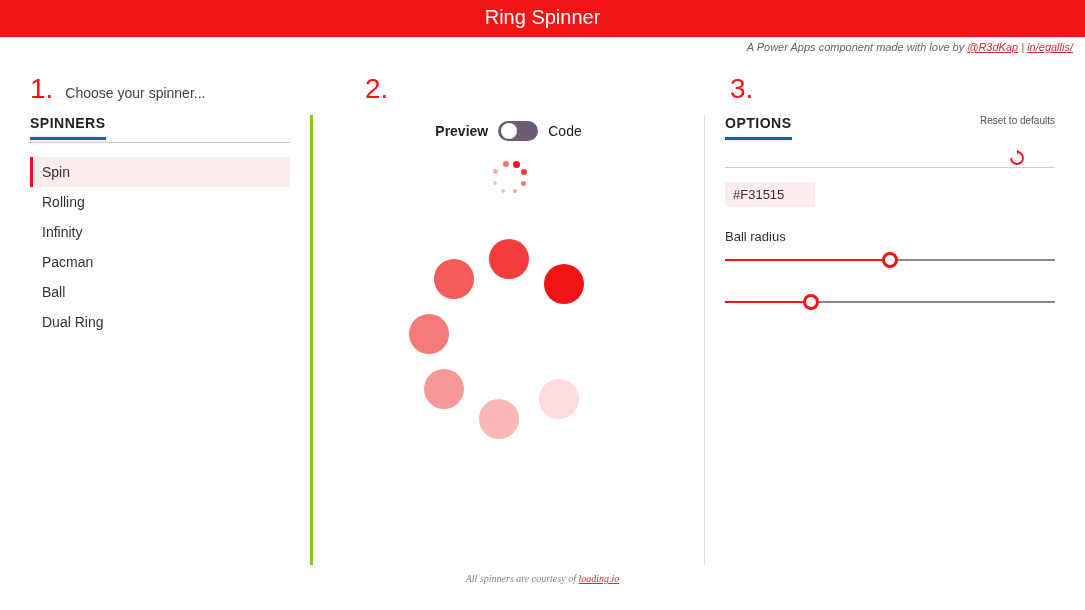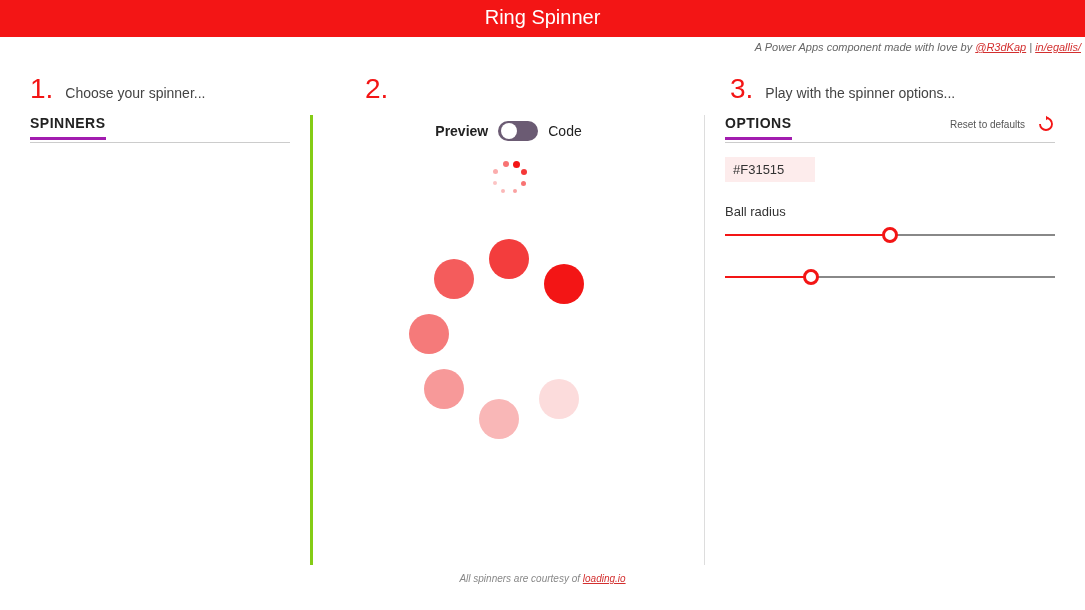--- a/index.html
+++ b/index.html
@@ -1,55 +1,55 @@
 <!DOCTYPE html>
 <html><head>
 <meta charset="utf-8">
 <style>
   * { box-sizing: border-box; margin: 0; padding: 0; }
   body { font-family: "Segoe UI", Arial, sans-serif; background: #fff; width: 1085px; height: 610px; overflow: hidden; }
   .header { background: #f31515; color: #fff; text-align: center; padding: 6px 0 8px 0; font-size: 20px; font-weight: 300; }
-  .credits { text-align: right; font-style: italic; font-size: 11px; color: #666; padding: 4px 4px 0 0; }
+  .credits { text-align: right; font-style: italic; font-size: 11px; color: #666; padding: 4px 12px 0 0; }
   .credits a { color: #d32f2f; text-decoration: underline; cursor: pointer; }
   .steps { display: flex; padding: 20px 30px 10px 30px; }
   .step { flex: 1; display: flex; align-items: baseline; gap: 12px; }
   .step.s2 { justify-content: flex-start; padding-left: 10px; }
   .step.s3 { justify-content: flex-start; padding-left: 40px; }
   .step-num { color: #f31515; font-size: 28px; font-weight: 300; }
   .step-text { color: #444; font-size: 14px; text-align: right; }
   .cols { display: flex; padding: 0 30px; height: 450px; }
   .col { position: relative; }
   .col1 { width: 280px; padding-right: 20px; }
   .col2 { flex: 1; border-left: 3px solid #84cc16; border-right: 1px solid #ddd; padding: 0 20px; display: flex; flex-direction: column; align-items: center; }
   .col3 { width: 350px; padding-left: 20px; }
-  .panel-title { font-weight: 700; font-size: 14px; color: #222; letter-spacing: 0.5px; display: inline-block; padding-bottom: 6px; border-bottom: 3px solid #a21caf; margin-bottom: 2px; }
+  .panel-title { font-weight: 700; font-size: 14px; color: #222; letter-spacing: 0.5px; display: inline-block; padding-bottom: 6px; border-bottom: 3px solid #0369a1; margin-bottom: 2px; }
   .panel-head { border-bottom: 1px solid #ccc; margin-bottom: 14px; display: flex; justify-content: space-between; align-items: flex-start; }
   .spinner-list { list-style: none; }
   .spinner-list li { padding: 7px 12px; font-size: 14px; color: #333; cursor: pointer; }
   .spinner-list li.active { background: #fdecec; border-left: 3px solid #f31515; padding-left: 9px; }
   .toggle-row { display: flex; align-items: center; gap: 10px; margin: 6px 0 10px 0; }
   .toggle-row .lbl { font-size: 14px; color: #222; }
   .toggle-row .lbl.bold { font-weight: 700; }
   .toggle { width: 40px; height: 20px; background: #6b5b73; border-radius: 10px; position: relative; cursor: pointer; }
   .toggle .knob { width: 16px; height: 16px; background: #fff; border-radius: 50%; position: absolute; top: 2px; left: 3px; }
   .mini-spin { width: 40px; height: 40px; position: relative; margin: 8px 0 30px 0; }
   .mini-spin .d { position: absolute; border-radius: 50%; background: #f31515; }
   .big-spin { width: 200px; height: 200px; position: relative; margin-top: 10px; }
   .big-spin .b { position: absolute; width: 40px; height: 40px; border-radius: 50%; }
-  .reset { display: flex; align-items: center; gap: 12px; cursor: pointer; }
+  .reset { display: flex; align-items: center; gap: 23px; cursor: pointer; flex-direction: column; }
   .reset-text { font-size: 10px; color: #555; text-align: right; line-height: 1.1; }
   .reset-icon { width: 18px; height: 18px; }
   .opt-group { margin-bottom: 22px; }
   .opt-label { font-size: 13px; color: #333; margin-bottom: 6px; }
   .color-input { background: #fdecec; border: none; padding: 5px 8px; font-size: 13px; color: #333; width: 90px; }
   .slider { width: 100%; height: 20px; position: relative; cursor: pointer; }
   .slider .track-bg { position: absolute; top: 9px; left: 0; right: 0; height: 2px; background: #888; }
   .slider .track-fill { position: absolute; top: 9px; left: 0; height: 2px; background: #f31515; }
   .slider .thumb { position: absolute; top: 2px; width: 16px; height: 16px; border: 3px solid #f31515; background: #fff; border-radius: 50%; transform: translateX(-50%); }
-  .footer { text-align: center; font-size: 10px; font-style: italic; color: #888; margin-top: 8px; }
+  .footer { text-align: center; font-size: 10px; font-style: italic; color: #888; margin-top: 8px; font-family: Liberation Serif, serif; }
   .footer a { color: #d32f2f; text-decoration: underline; cursor: pointer; }
 </style>
 </head>
 <body>
 
 <div class="header">
   <span>Ring Spinner</span>
 </div>
 
 <div class="credits">
@@ -59,30 +59,37 @@
 <div class="steps">
   <div class="step s1">
     <span class="step-num">1.</span>
     <span class="step-text">Choose your spinner...</span>
   </div>
   <div class="step s2">
     <span class="step-num">2.</span>
   </div>
   <div class="step s3">
     <span class="step-num">3.</span>
-    <span class="step-text">Play with the spinner options...</span>
   </div>
 </div>
 
 <div class="cols">
 
   <div class="col col1">
     <div class="panel-head">
       <span class="panel-title">SPINNERS</span>
     </div>
+    <ul class="spinner-list" id="spinner-list">
+        <li class="active">Spin</li>
+        <li>Rolling</li>
+        <li>Infinity</li>
+        <li>Pacman</li>
+        <li>Ball</li>
+        <li>Dual Ring</li>
+      </ul>
   </div>
 
   <div class="col col2">
     <div class="toggle-row">
       <span class="lbl bold">Preview</span>
       <div class="toggle">
         <div class="knob"></div>
       </div>
       <span class="lbl">Code</span>
     </div>

